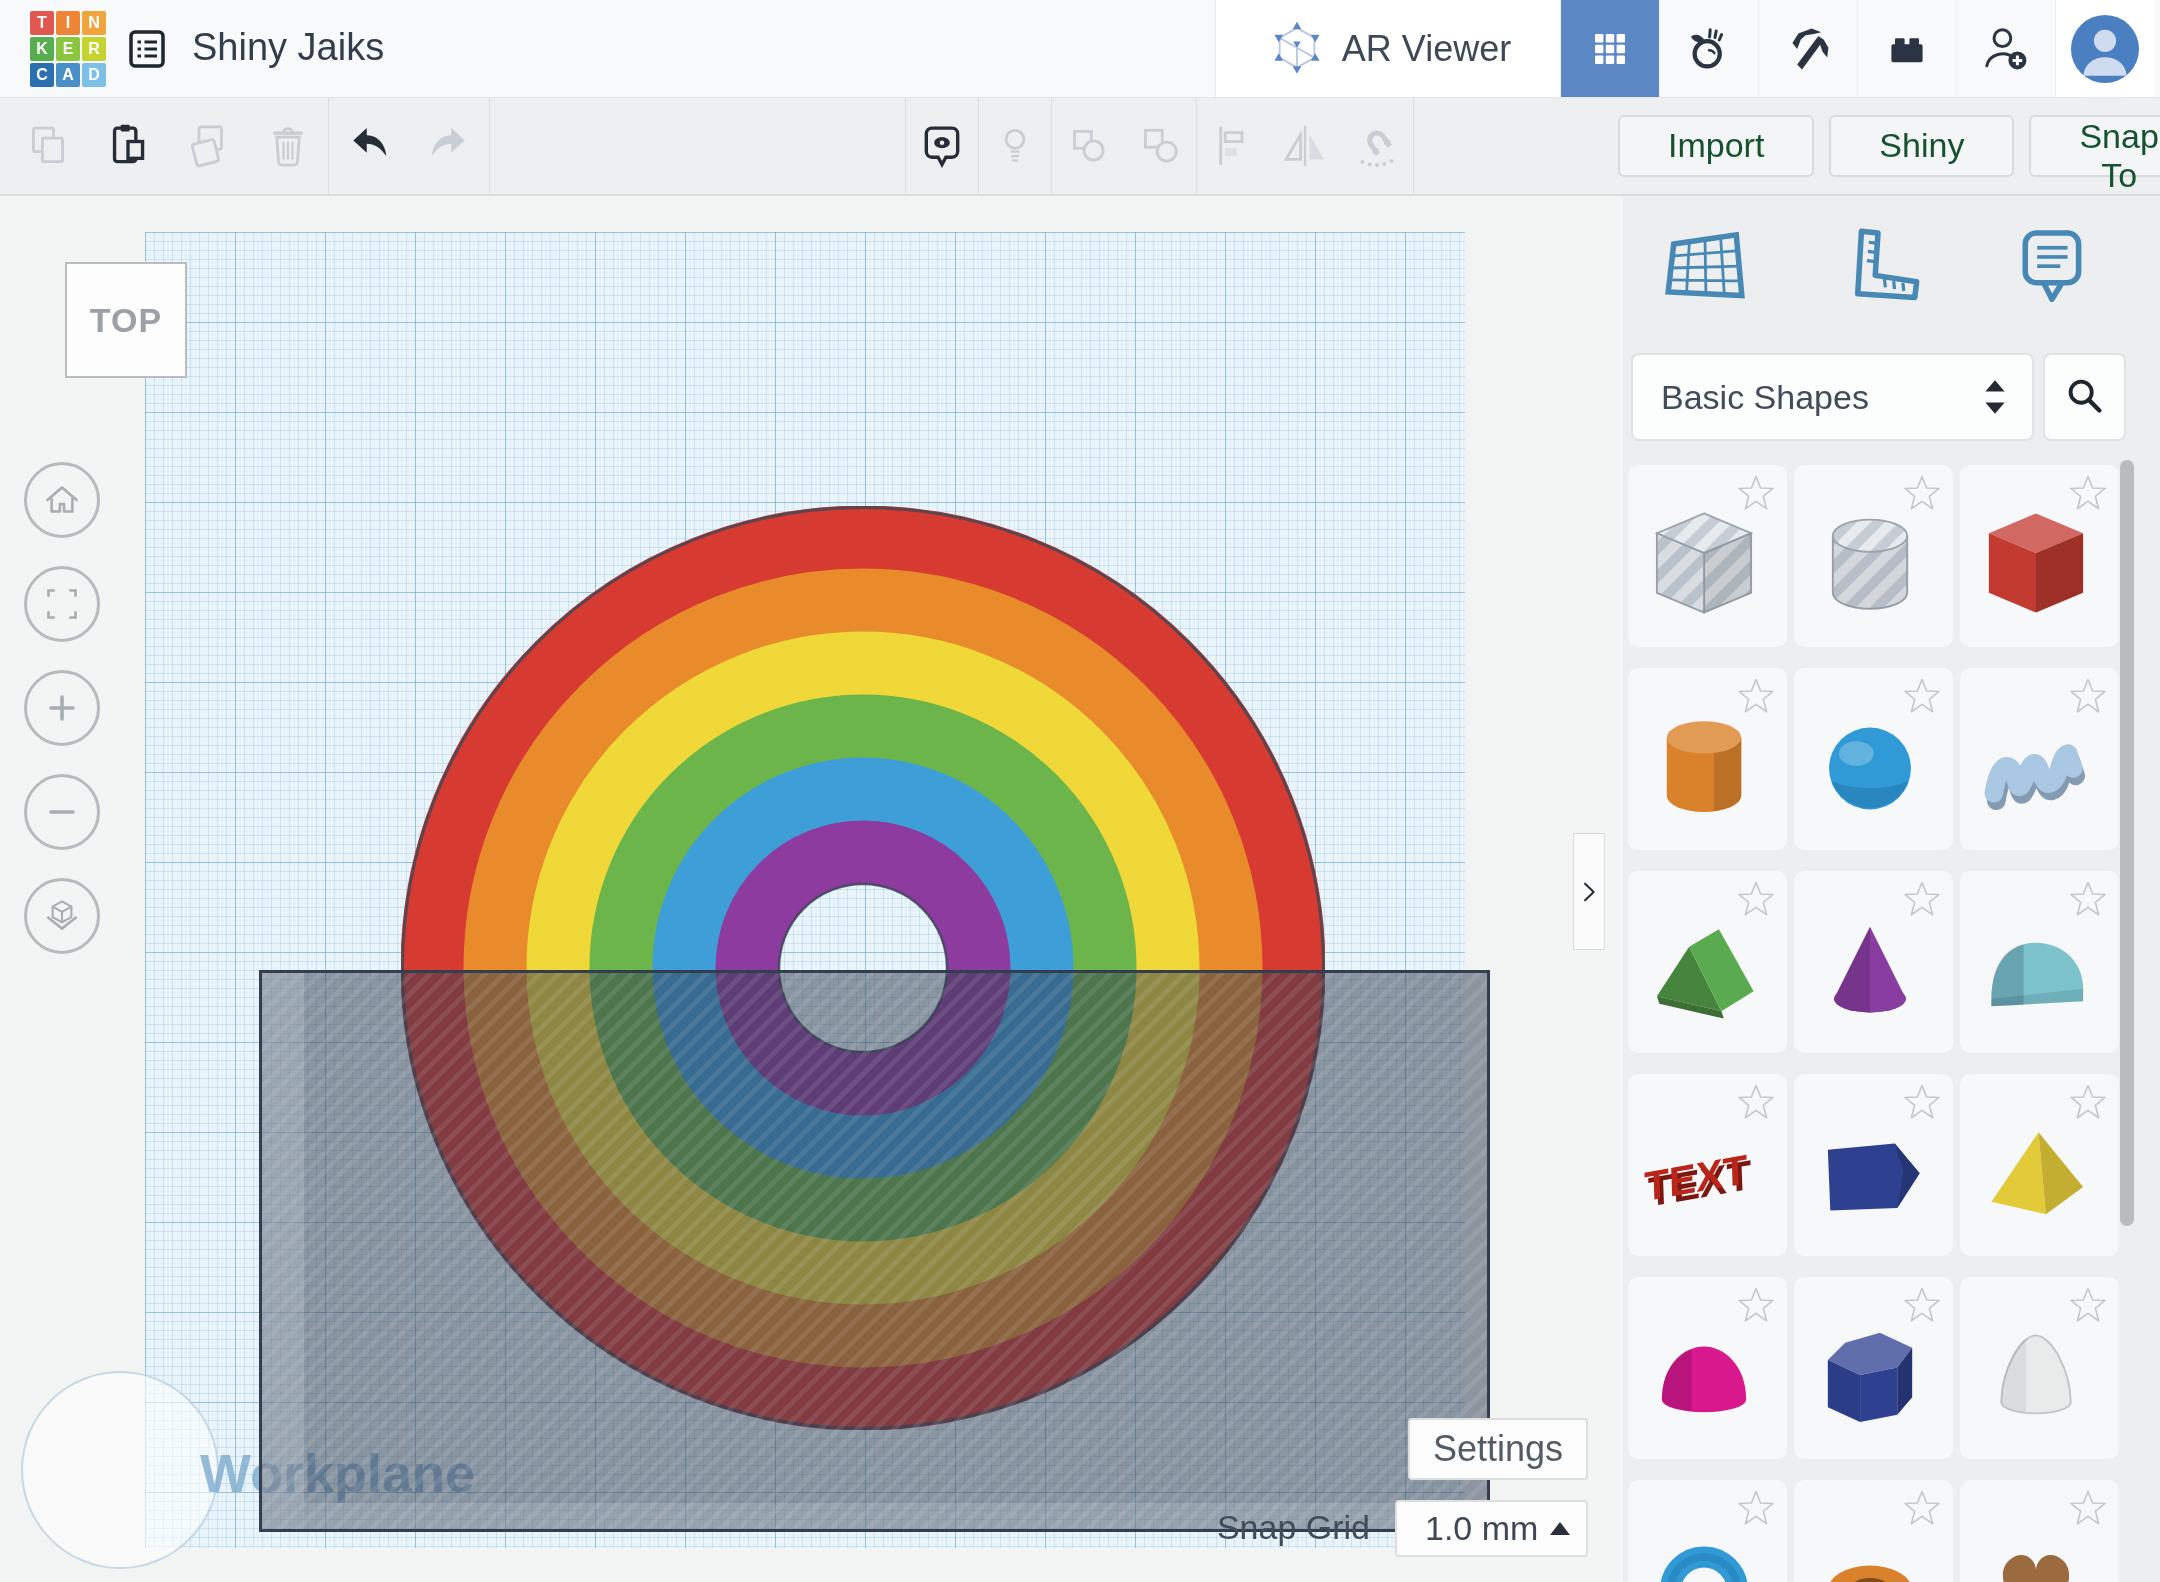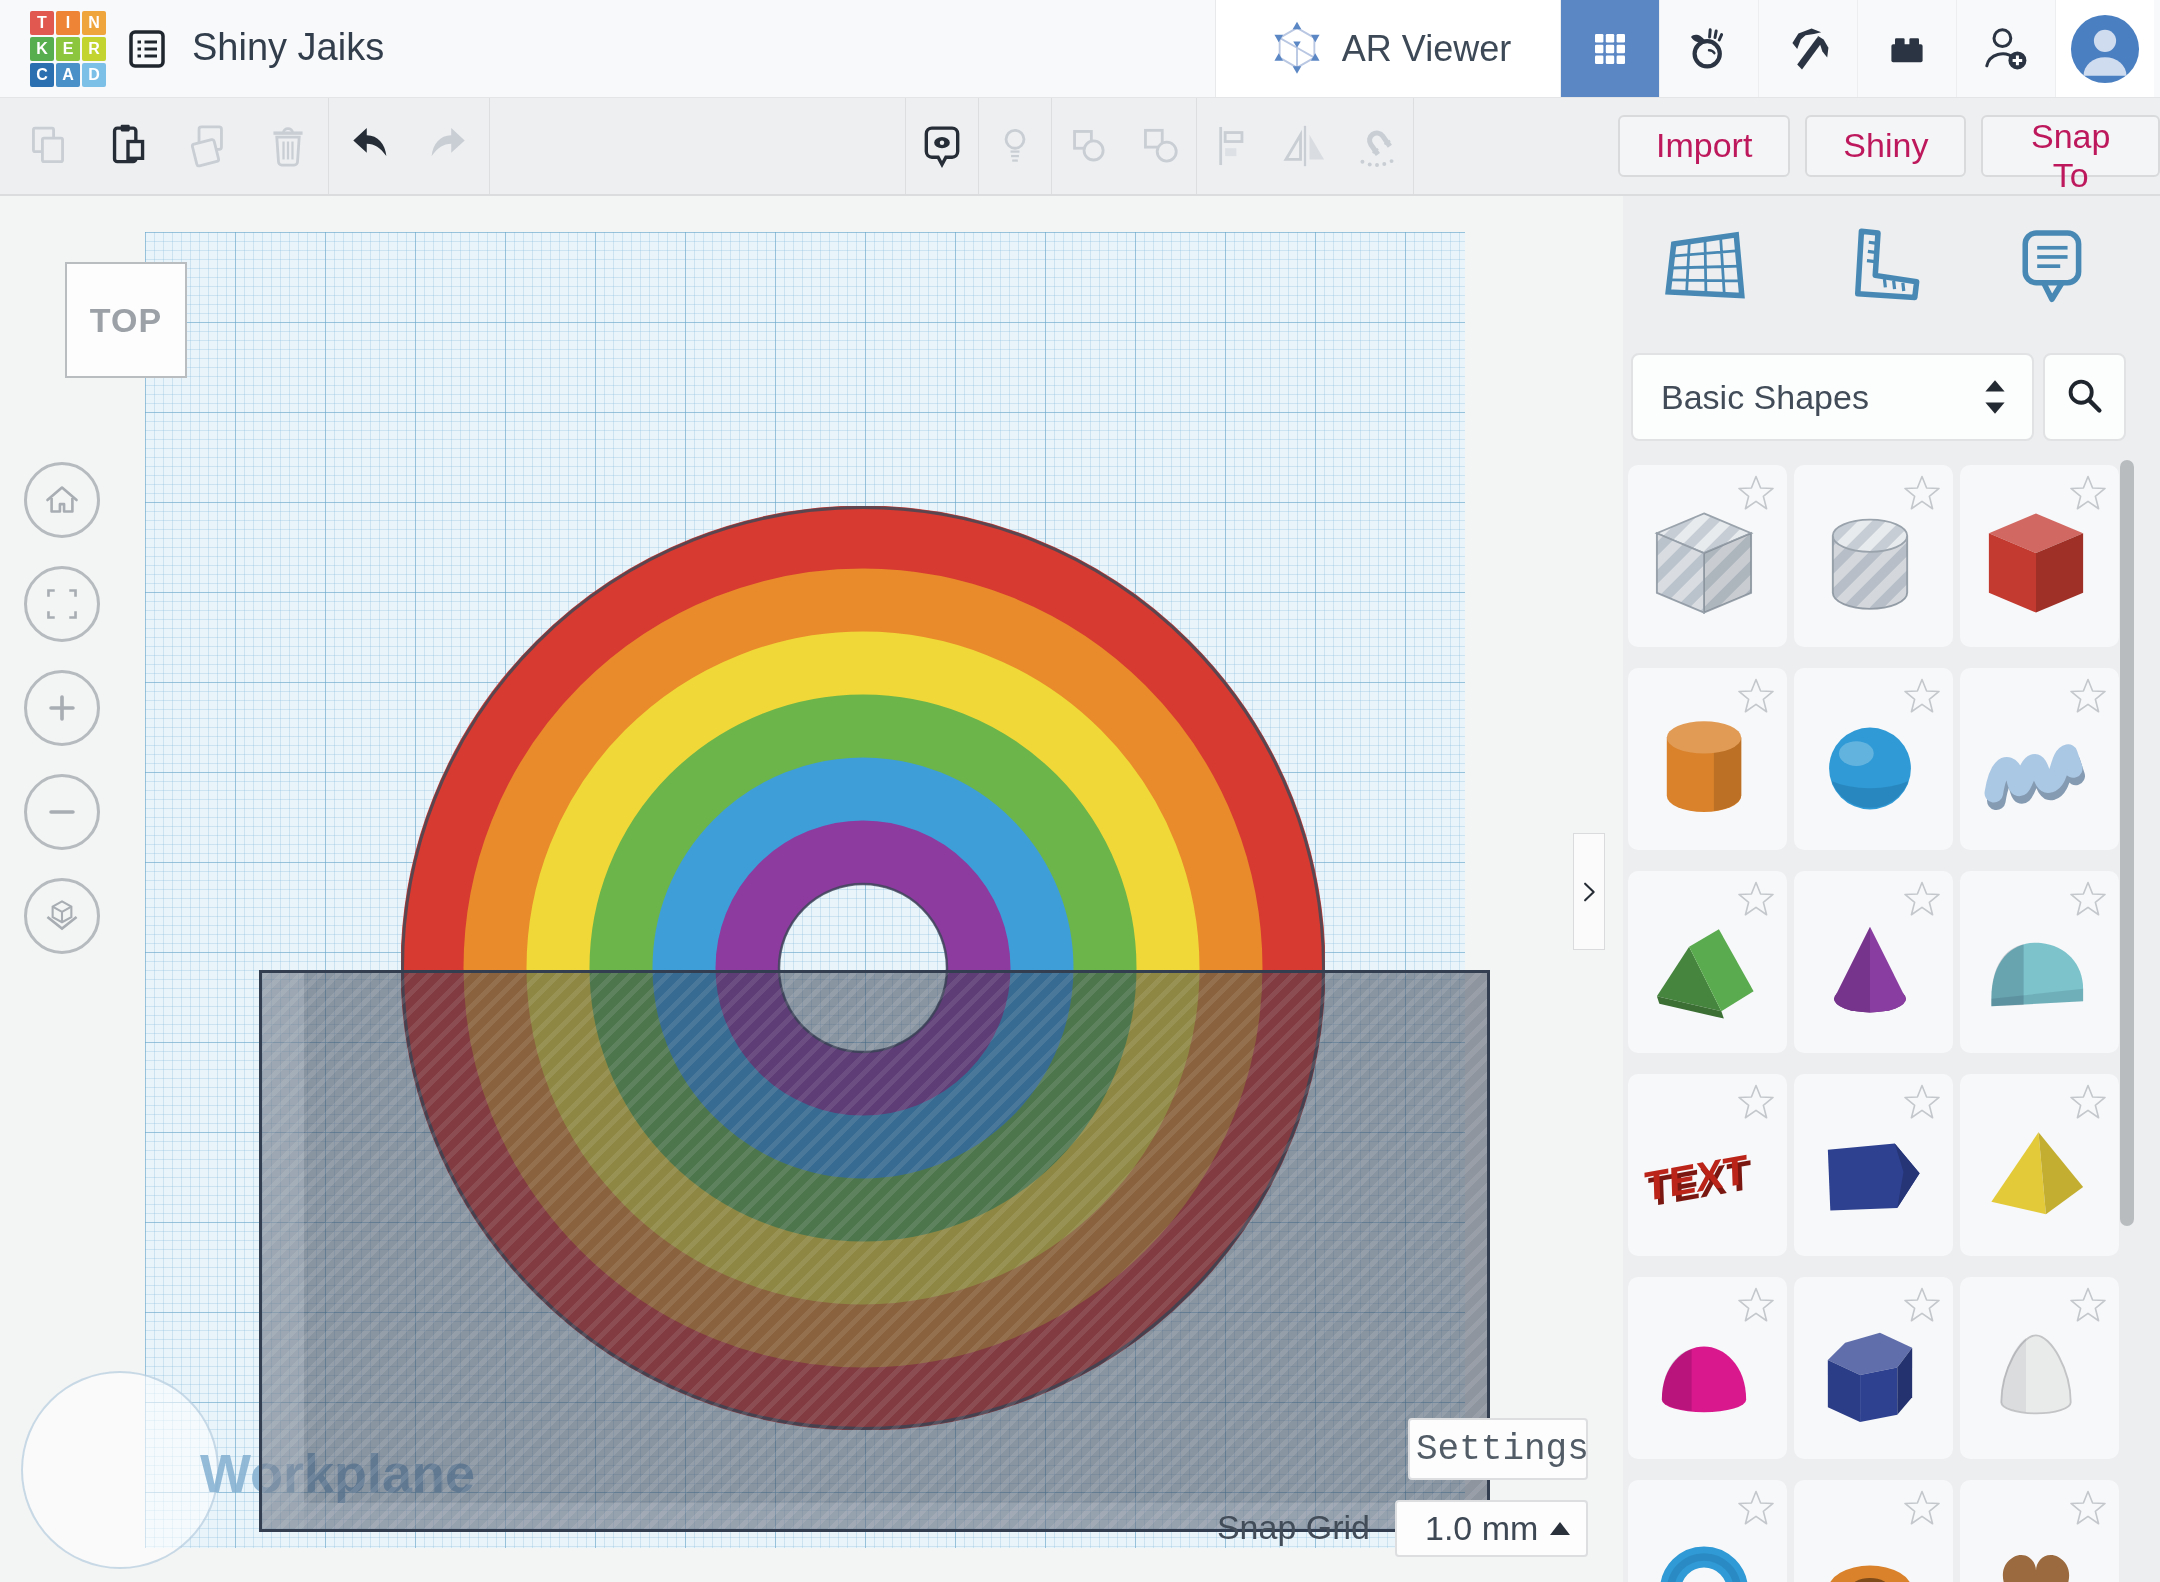--- a/index.html
+++ b/index.html
@@ -32,21 +32,21 @@
   .tb-group{position:absolute;top:0;height:97px;display:flex;align-items:center}
   .tb-group.edit{left:8px}
   .tb-group.view{left:905px}
   .tb-slot{width:80px;height:97px;display:flex;align-items:center;justify-content:center;cursor:pointer}
   .tb-group.view .tb-slot{width:72px}
   .tb-slot svg{width:56px;height:56px}
   .tb-divider{width:1px;height:97px;background:#dcdee0}
   .tb-slot.enabled{color:#262d36}
   .tb-slot.disabled{color:#c9ced4}
   .tb-buttons{position:absolute;left:1618px;top:0;height:97px;display:flex;align-items:center;gap:15px}
-  .tb-btn{height:62px;padding:0 36px;font-size:34px;color:#be185d;background:#f4f5f6;border:2px solid #d8dadc;border-radius:6px;
+  .tb-btn{height:62px;padding:0 48px;font-size:34px;color:#14532d;background:#f4f5f6;border:2px solid #d8dadc;border-radius:6px;
           font-family:"Liberation Sans",sans-serif;cursor:pointer}
 
   
   #canvas{position:absolute;left:0;top:196px;width:1623px;height:1386px;background:#f3f4f4;overflow:hidden}
   .workplane{position:absolute;left:145px;top:36px;width:1320px;height:1316px;background:#e9f4fa;z-index:1;
     background-image:
       linear-gradient(rgba(100,162,198,.50) 1px, transparent 1px),
       linear-gradient(90deg, rgba(100,162,198,.50) 1px, transparent 1px),
       linear-gradient(rgba(135,188,218,.30) 1px, transparent 1px),
       linear-gradient(90deg, rgba(135,188,218,.30) 1px, transparent 1px);
@@ -61,21 +61,21 @@
   .scene-box::after{content:"";position:absolute;left:42px;right:0;bottom:0;height:26px;background:rgba(225,232,240,.16)}
   .view-cube{position:absolute;left:65px;top:66px;width:122px;height:116px;background:#fdfdfd;border:2px solid #b9bdc0;
       display:flex;align-items:center;justify-content:center;font-size:34px;font-weight:bold;letter-spacing:1px;color:#9ba1a7;z-index:6;box-sizing:border-box}
   .view-nav{position:absolute;left:24px;top:266px;display:flex;flex-direction:column;gap:28px;z-index:6}
   .nav-btn{width:76px;height:76px;border-radius:50%;border:3px solid #b6bbbf;color:#a7adb2;display:flex;align-items:center;justify-content:center;cursor:pointer;box-sizing:border-box}
   .nav-btn svg{width:52px;height:52px}
   .panel-chevron{position:absolute;left:1573px;top:637px;width:32px;height:117px;background:#fbfbfc;border:1px solid #d9dbdd;
       display:flex;align-items:center;justify-content:center;color:#262c34;z-index:7;cursor:pointer;box-sizing:border-box}
   .panel-chevron svg{width:26px;height:40px}
   .settings-btn{position:absolute;left:1408px;top:1222px;width:180px;height:62px;background:#fdfdfe;border:2px solid #dcdee0;border-radius:4px;
-      font-size:36px;color:#525c66;z-index:7;font-family:Liberation Mono, monospace;cursor:pointer}
+      font-size:36px;color:#525c66;z-index:7;font-family:Liberation Sans, sans-serif;cursor:pointer}
   .snap-label{position:absolute;left:1120px;top:1312px;width:250px;text-align:right;font-size:34px;color:#414c58;z-index:7}
   .snap-dd{position:absolute;left:1395px;top:1304px;width:193px;height:57px;background:#fdfdfe;border:2px solid #dcdee0;border-radius:4px;
       display:flex;align-items:center;z-index:7;cursor:pointer;box-sizing:border-box}
   .snap-dd .val{font-size:34px;color:#3d4854;padding-left:28px;flex:1}
   .snap-dd .arrow{width:0;height:0;border-left:10px solid transparent;border-right:10px solid transparent;border-bottom:13px solid #2a313a;margin-right:16px}
 
   
   #sidebar{position:absolute;left:1623px;top:196px;width:537px;height:1386px;background:#eceef0;overflow:hidden;z-index:8}
   .side-icons{position:absolute;left:0;top:24px;width:510px;display:flex;justify-content:space-between;padding:0 36px;box-sizing:border-box;color:#4789b4}
   .side-icon{width:92px;height:96px;cursor:pointer}

